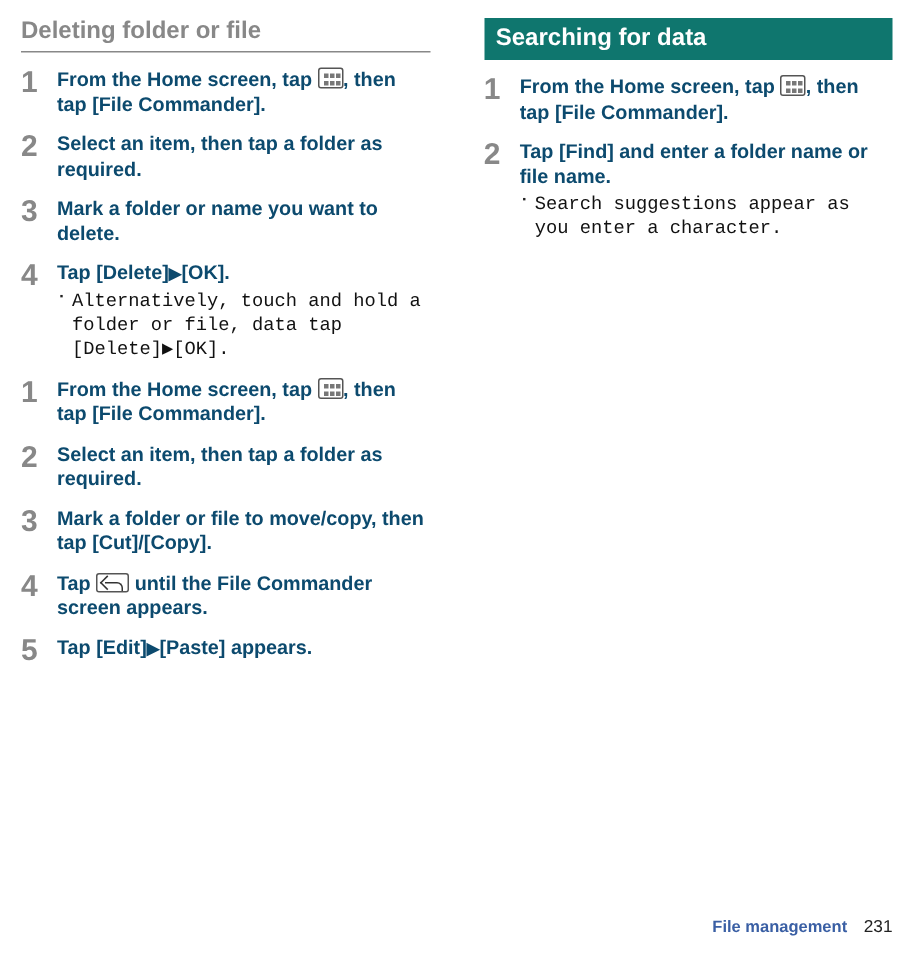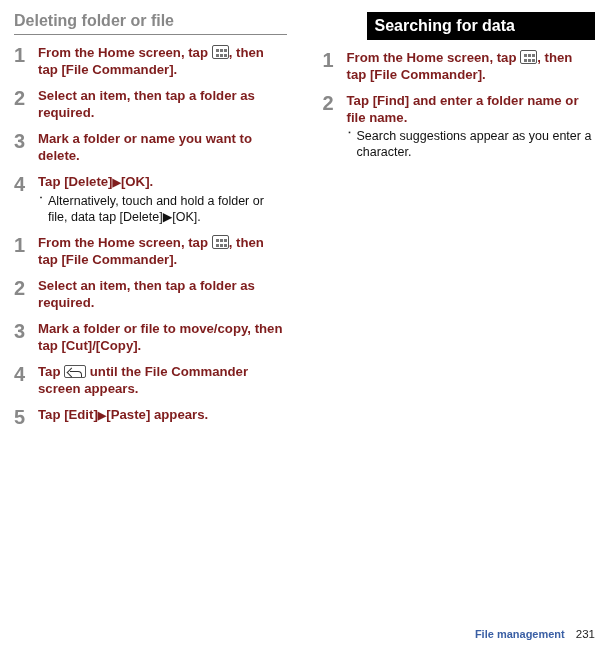--- a/index.html
+++ b/index.html
@@ -20,48 +20,48 @@
       font-weight: 700;
       color: #888;
       padding-bottom: 4px;
       border-bottom: 1.5px solid #888;
       margin-bottom: 10px;
     }
     .section-title-dark {
       font-size: 16px;
       font-weight: 700;
       color: #fff;
-      background: #000000;
+      background: #0f766e;
       padding: 5px 8px;
       margin-bottom: 10px;
-      margin-left: 44px;
     }
 
     .step { display: flex; margin-bottom: 10px; }
     .stepnum {
       width: 24px;
       flex-shrink: 0;
       font-size: 20px;
       font-weight: 700;
       color: #888;
       line-height: 1.05;
     }
     .stepbody { flex: 1; }
     .step-text {
       font-size: 13.2px;
       font-weight: 700;
       line-height: 1.25;
-      color: #7f1d1d;
+      color: #0c4a6e;
     }
     .step-note {
       font-size: 12.5px;
       font-weight: 400;
       line-height: 1.3;
       color: #111;
       margin-top: 2px;
+      font-family: Liberation Mono, monospace;
     }
     .bullet-row { display: flex; }
     .bullet { width: 10px; flex-shrink: 0; font-size: 12px; color: #222; line-height: 1.3; }
     .icon-grid {
       display: inline-block;
       width: 17px; height: 14px;
       border: 1.2px solid #555; border-radius: 2px;
       vertical-align: -2px;
       position: relative;
       background:
@@ -94,21 +94,21 @@
       left: 5px; top: 5px;
       width: 11px; height: 5px;
       border-top: 1.5px solid #333;
       border-right: 1.5px solid #333;
       border-top-right-radius: 4px;
     }
     .arrow { font-size: 11px; vertical-align: 0; }
 
     .footer {
       position: absolute;
-      bottom: 8px;
+      bottom: 24px;
       right: 14px;
       font-size: 11px;
       color: #3a5fa4;
       font-weight: 700;
     }
     .footer .pg { color: #222; font-weight: 400; margin-left: 8px; font-size: 11.5px; }
   </style>
 </head>
 <body>
 

